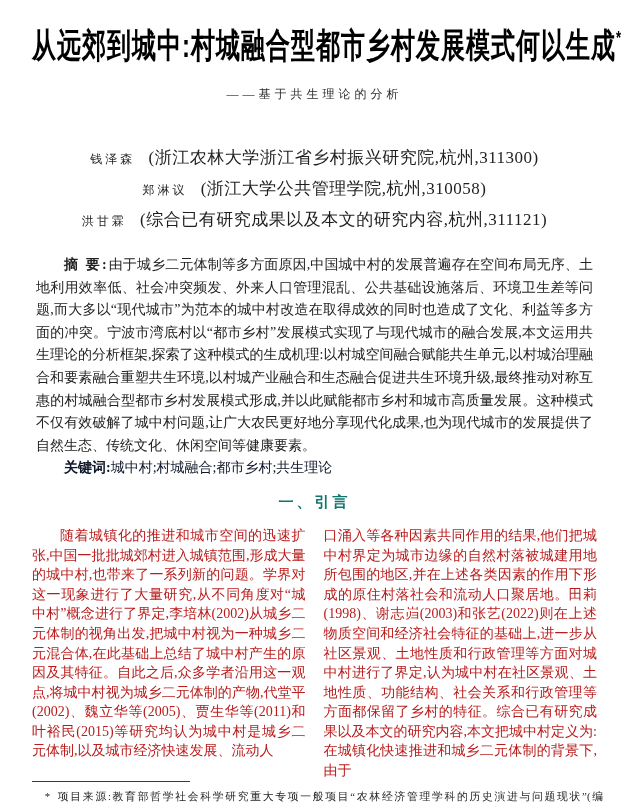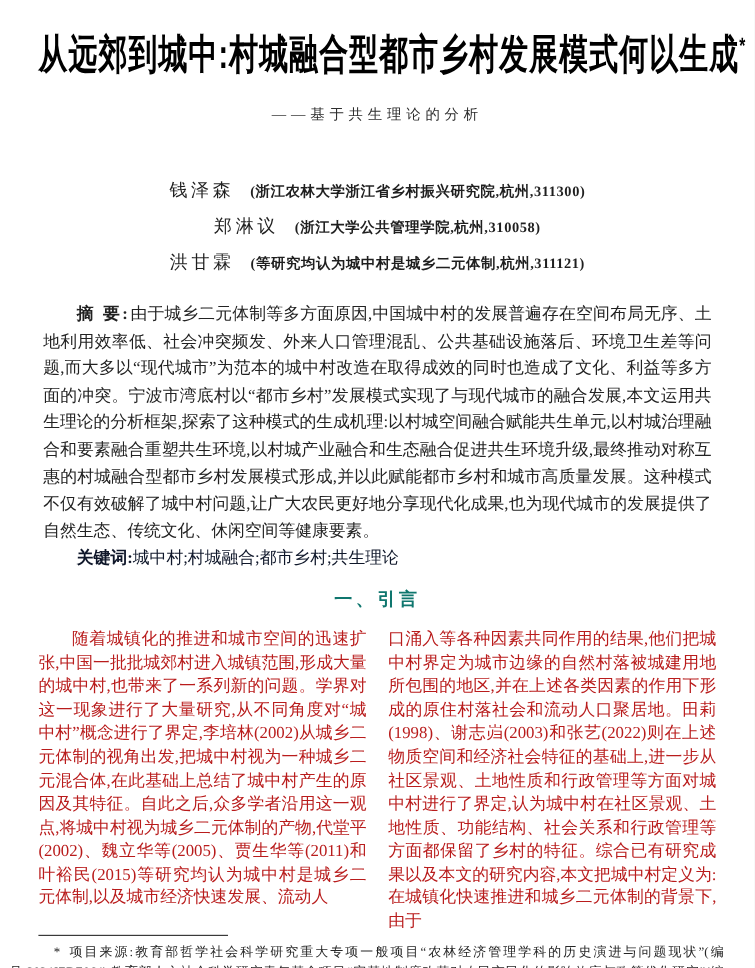--- a/index.html
+++ b/index.html
@@ -15,22 +15,22 @@
     transform:scaleY(1.42);transform-origin:top center;
     margin:6px 0 0;white-space:nowrap;color:#000;
   }
   .title .note-marker{font-size:13px;vertical-align:super;font-weight:700;}
   .subtitle{
     text-align:center;font-size:12px;letter-spacing:4px;color:#2d2d2d;
     margin-top:34px;line-height:18px;
   }
   .authors{margin-top:40px;}
   .author-row{text-align:center;font-size:13px;line-height:29px;}
-  .author-name{letter-spacing:3px;font-size:15px;margin-right:10px;}
-  .author-affiliation{font-size:12px;letter-spacing:0.5px;font-weight:bold;}
+  .author-name{letter-spacing:3px;font-size:12px;margin-right:10px;}
+  .author-affiliation{font-size:17px;letter-spacing:0.5px;}
   .abstract{
     margin:18px 4px 0;font-size:14px;line-height:22.6px;text-align:justify;
     text-indent:2em;color:#222;
   }
   .abstract .label{font-weight:700;letter-spacing:2px;}
   .keywords{
     margin:0 4px;font-size:14px;line-height:22.6px;text-indent:2em;text-align:justify;color:#0f172a;
   }
   .keywords .label{font-weight:700;}
   .section-heading{
@@ -70,21 +70,21 @@
     <div class="author-row">
       <span class="author-name">钱泽森</span>
       <span class="author-affiliation">(浙江农林大学浙江省乡村振兴研究院,杭州,311300)</span>
     </div>
     <div class="author-row">
       <span class="author-name">郑淋议</span>
       <span class="author-affiliation">(浙江大学公共管理学院,杭州,310058)</span>
     </div>
     <div class="author-row">
       <span class="author-name">洪甘霖</span>
-      <span class="author-affiliation">(等研究均认为城中村是城乡二元体制,杭州,311121)</span>
+      <span class="author-affiliation">(综合已有研究成果以及本文的研究内容,杭州,311121)</span>
     </div>
   </div>
 
   <p class="abstract"><span class="label">摘  要:</span><span>由于城乡二元体制等多方面原因,中国城中村的发展普遍存在空间布局无序、土地利用效率低、社会冲突频发、外来人口管理混乱、公共基础设施落后、环境卫生差等问题,而大多以“现代城市”为范本的城中村改造在取得成效的同时也造成了文化、利益等多方面的冲突。宁波市湾底村以“都市乡村”发展模式实现了与现代城市的融合发展,本文运用共生理论的分析框架,探索了这种模式的生成机理:以村城空间融合赋能共生单元,以村城治理融合和要素融合重塑共生环境,以村城产业融合和生态融合促进共生环境升级,最终推动对称互惠的村城融合型都市乡村发展模式形成,并以此赋能都市乡村和城市高质量发展。这种模式不仅有效破解了城中村问题,让广大农民更好地分享现代化成果,也为现代城市的发展提供了自然生态、传统文化、休闲空间等健康要素。</span></p>
 
   <p class="keywords"><span class="label">关键词:</span><span>城中村;村城融合;都市乡村;共生理论</span></p>
 
   <div class="section-heading">一、引言</div>
 
   <div class="columns">

